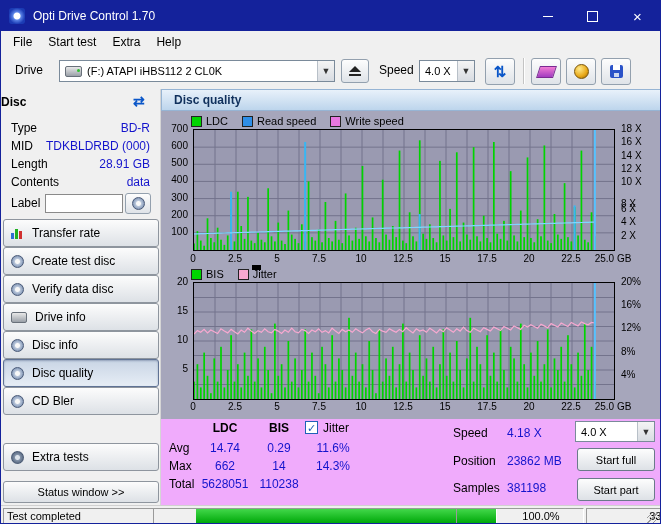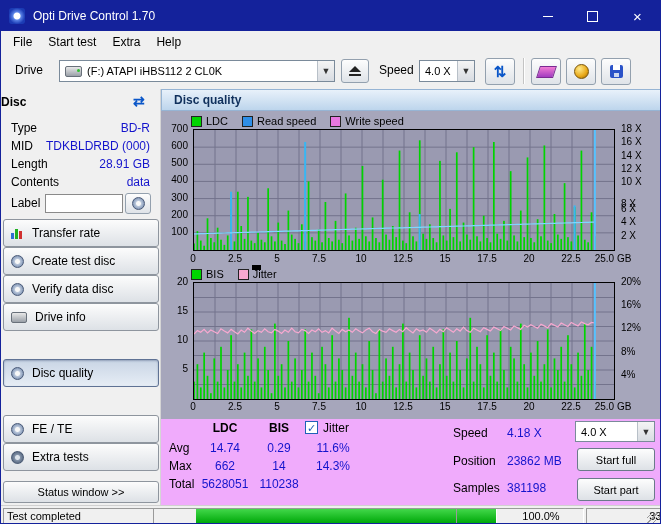--- a/index.html
+++ b/index.html
@@ -168,27 +168,31 @@
       <span>Create test disc</span>
     </div>
     <div class="side-btn" style="top:186px">
       <span class="i-disc"></span>
       <span>Verify data disc</span>
     </div>
     <div class="side-btn" style="top:214px">
       <span class="i-drive"></span>
       <span>Drive info</span>
     </div>
+    <div class="side-btn" style="top:242px">
+      <span class="i-disc"></span>
+      <span>Disc info</span>
+    </div>
     <div class="side-btn active" style="top:270px">
       <span class="i-disc"></span>
       <span>Disc quality</span>
     </div>
-    <div class="side-btn" style="top:326px">
+    <div class="side-btn" style="top:298px">
       <span class="i-disc"></span>
-      <span>FE / TE</span>
+      <span>CD Bler</span>
     </div>
     <div class="side-btn" style="top:354px">
       <span class="i-gear"></span>
       <span>Extra tests</span>
     </div>
 
     <div class="status-btn">
       <span>Status window &gt;&gt;</span>
     </div>
   </div>

